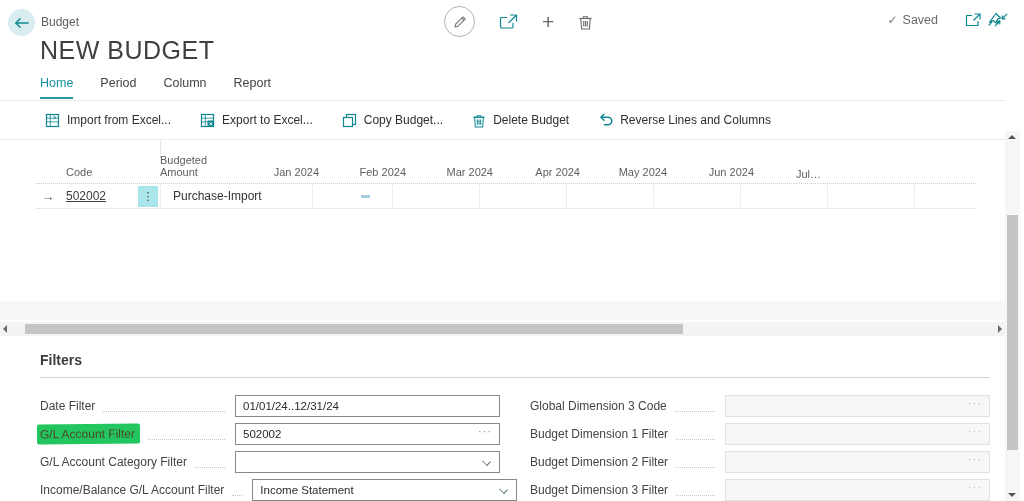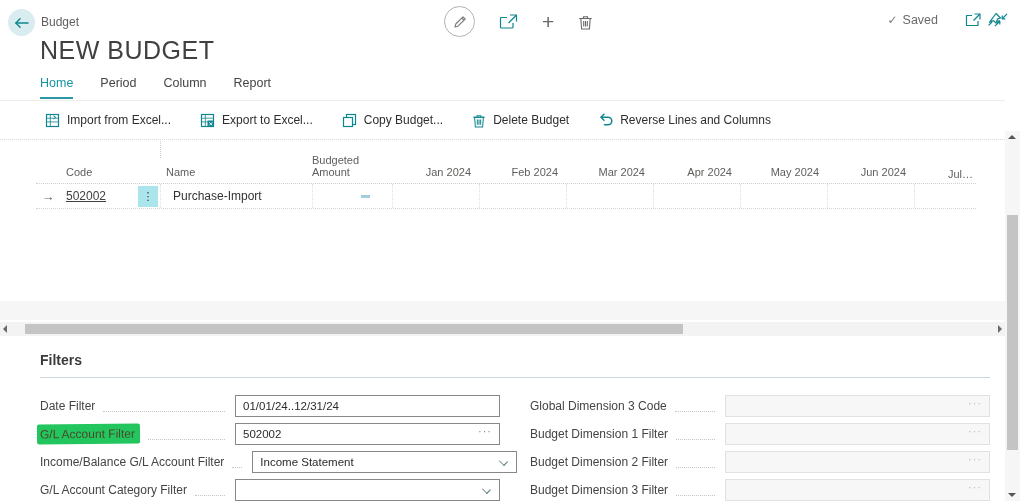--- a/index.html
+++ b/index.html
@@ -269,21 +269,20 @@
     <div class="g-row strip-row">
       <div class="g-col-marker"></div>
         <div class="g-col-code"></div>
         <div class="g-col-kebab"></div>
       <div class="g-col-name strip-right"></div>
     </div>
     <div class="g-row head-row">
       <div class="cell g-col-marker"></div>
       <div class="cell g-col-code cell-left">Code</div>
       <div class="cell g-col-kebab"></div>
-      <div class="cell g-col-name cell-left">Name</div>
       <div class="cell g-col-amt cell-right">Budgeted Amount</div>
       <div class="cell g-col-m cell-right">Jan 2024</div>
       <div class="cell g-col-m cell-right">Feb 2024</div>
       <div class="cell g-col-m cell-right">Mar 2024</div>
       <div class="cell g-col-m cell-right">Apr 2024</div>
       <div class="cell g-col-m cell-right">May 2024</div>
       <div class="cell g-col-m cell-right">Jun 2024</div>
       <div class="cell g-col-last cell-left" style="text-overflow:ellipsis;white-space:nowrap;display:block;padding-top:10px;padding-left:34px;">Jul 2024</div>
     </div>
     <div class="g-row data-row">
@@ -335,33 +334,33 @@
         <div class="frow">
           <span class="flabel hl">G/L Account Filter</span>
           <span class="leader"></span>
           <div class="fbox">
             <span>502002</span>
             <span class="lookup">···</span>
           </div>
         </div>
 
         <div class="frow">
+          <span class="flabel">G/L Account Category Filter</span>
+          <span class="leader"></span>
+          <div class="fbox">
+            <span></span>
+            <span class="chev"></span>
+          </div>
+        </div>
+
+        <div class="frow">
           <span class="flabel">Income/Balance G/L Account Filter</span>
           <span class="leader"></span>
           <div class="fbox">
             <span>Income Statement</span>
-            <span class="chev"></span>
-          </div>
-        </div>
-
-        <div class="frow">
-          <span class="flabel">G/L Account Category Filter</span>
-          <span class="leader"></span>
-          <div class="fbox">
-            <span></span>
             <span class="chev"></span>
           </div>
         </div>
 
       </div>
       <div class="fcol">
 
         <div class="frow">
           <span class="flabel">Global Dimension 3 Code</span>
           <span class="leader"></span>

